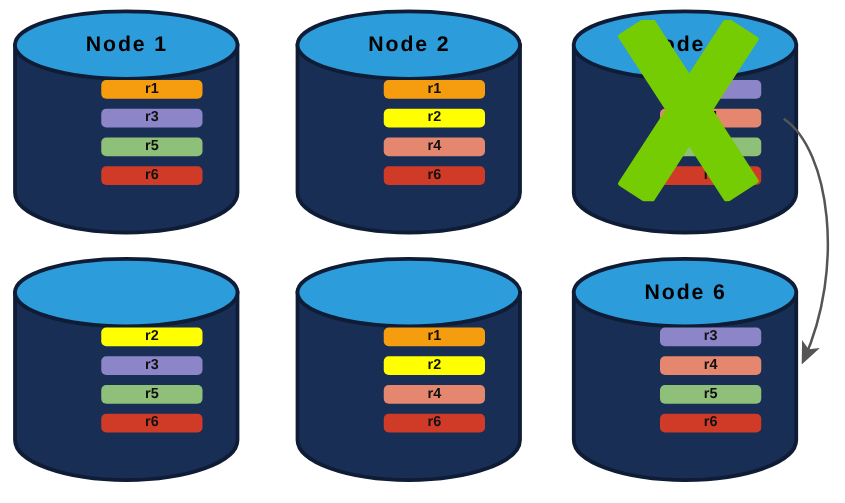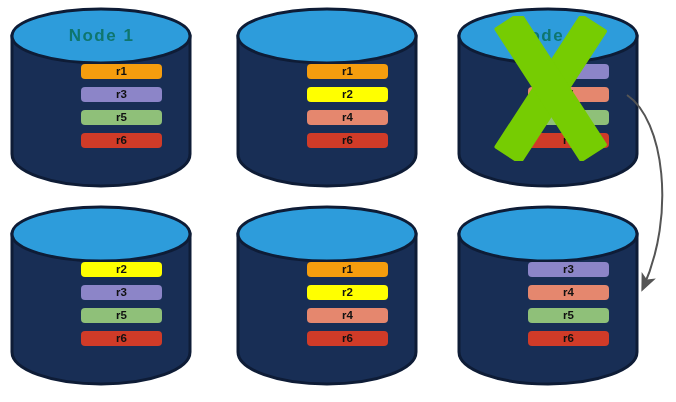--- a/index.html
+++ b/index.html
@@ -33,21 +33,21 @@
     width: 187px;
     height: 183px;
     overflow: visible;
   }
   .node-title {
     position: absolute;
     left: 0;
     top: 20px;
     width: 187px;
     text-align: center;
-    color: #0f766e;
+    color: #000000;
     font-size: 17px;
     font-weight: bold;
     letter-spacing: 1.5px;
     font-family: "Liberation Sans", sans-serif;
     pointer-events: none;
   }
   .rows {
     position: absolute;
     left: 33px;
     top: 58px;
@@ -99,20 +99,21 @@
       <div class="row" style="background: rgb(143, 192, 121);">r5</div>
       <div class="row" style="background: rgb(208, 59, 40);">r6</div>
     </div>
   </div>
 
   <div class="node" id="node-2" style="left:234px; top:6px;">
     <svg class="node-svg" viewBox="0 0 187 183">
       <path d="M4,30 L4,148 A89,32 0 0 0 182,148 L182,30 Z" fill="#182E55" stroke="#0E1C36" stroke-width="3"></path>
       <ellipse cx="93" cy="30" rx="89" ry="27" fill="#2D9CDB" stroke="#0E1C36" stroke-width="3"></ellipse>
     </svg>
+    <div class="node-title">Node 2</div>
     <div class="rows">
       <div class="row" style="background: rgb(245, 157, 14);">r1</div>
       <div class="row" style="background: rgb(255, 255, 0);">r2</div>
       <div class="row" style="background: rgb(229, 135, 110);">r4</div>
       <div class="row" style="background: rgb(208, 59, 40);">r6</div>
     </div>
   </div>
 
   <div class="node" id="node-3" style="left:455px; top:6px;">
     <svg class="node-svg" viewBox="0 0 187 183">
@@ -158,20 +159,21 @@
       <div class="row" style="background: rgb(229, 135, 110);">r4</div>
       <div class="row" style="background: rgb(208, 59, 40);">r6</div>
     </div>
   </div>
 
   <div class="node" id="node-6" style="left:455px; top:204px;">
     <svg class="node-svg" viewBox="0 0 187 183">
       <path d="M4,30 L4,148 A89,32 0 0 0 182,148 L182,30 Z" fill="#182E55" stroke="#0E1C36" stroke-width="3"></path>
       <ellipse cx="93" cy="30" rx="89" ry="27" fill="#2D9CDB" stroke="#0E1C36" stroke-width="3"></ellipse>
     </svg>
+    <div class="node-title">Node 6</div>
     <div class="rows">
       <div class="row" style="background: rgb(140, 133, 200);">r3</div>
       <div class="row" style="background: rgb(229, 135, 110);">r4</div>
       <div class="row" style="background: rgb(143, 192, 121);">r5</div>
       <div class="row" style="background: rgb(208, 59, 40);">r6</div>
     </div>
   </div>
 
   <svg class="arrow-layer" viewBox="0 0 676 402">
     <defs>

